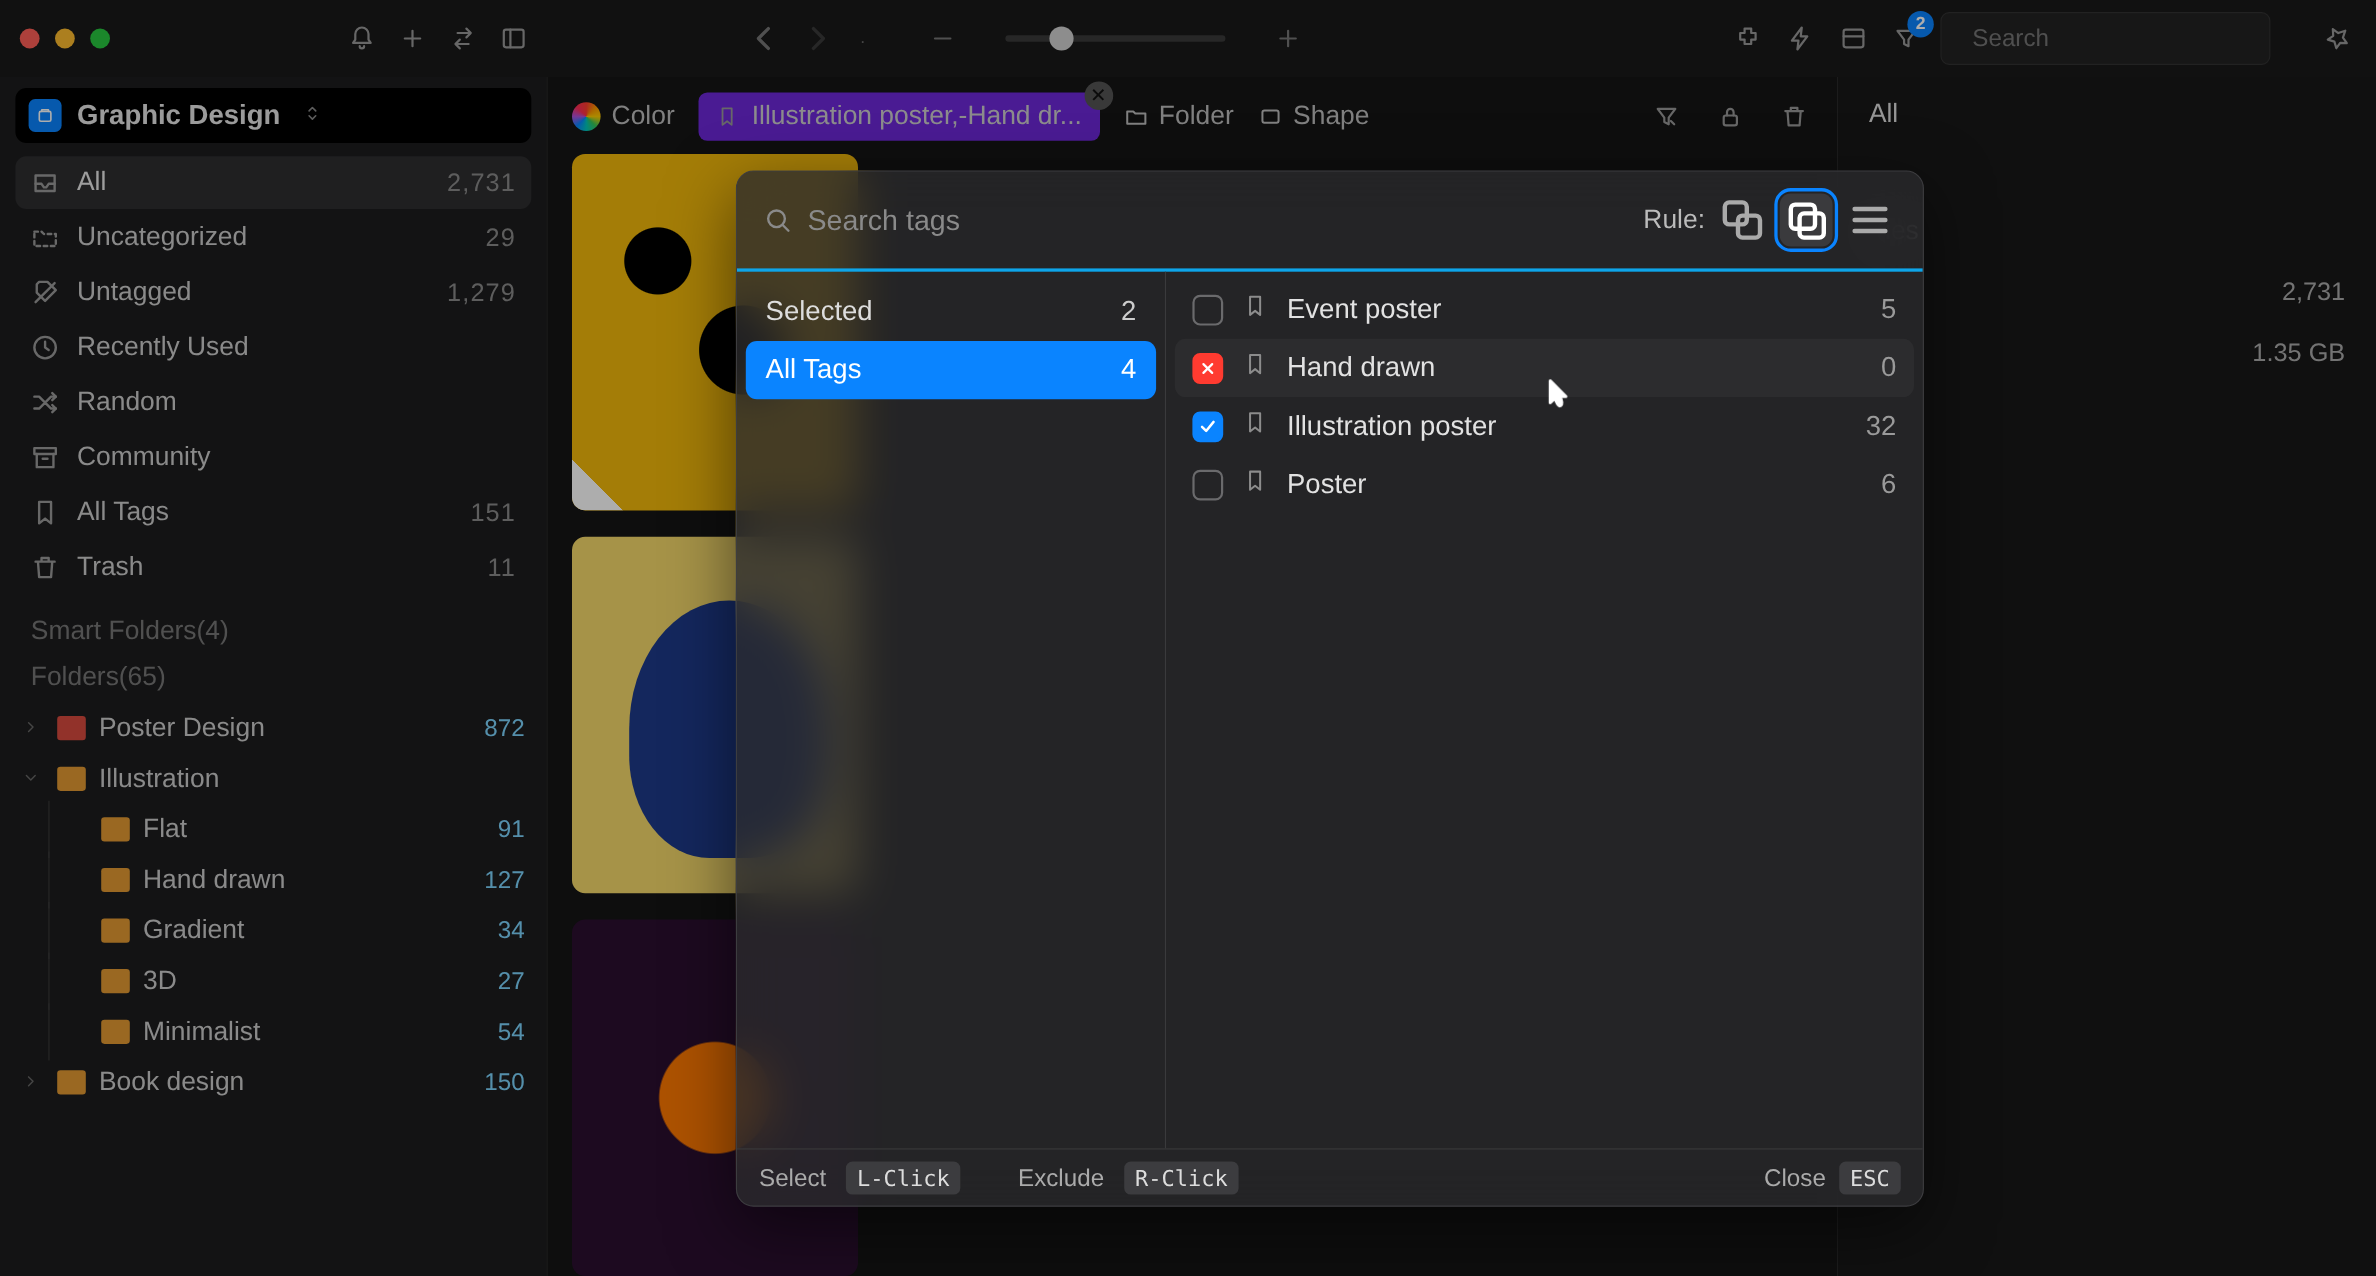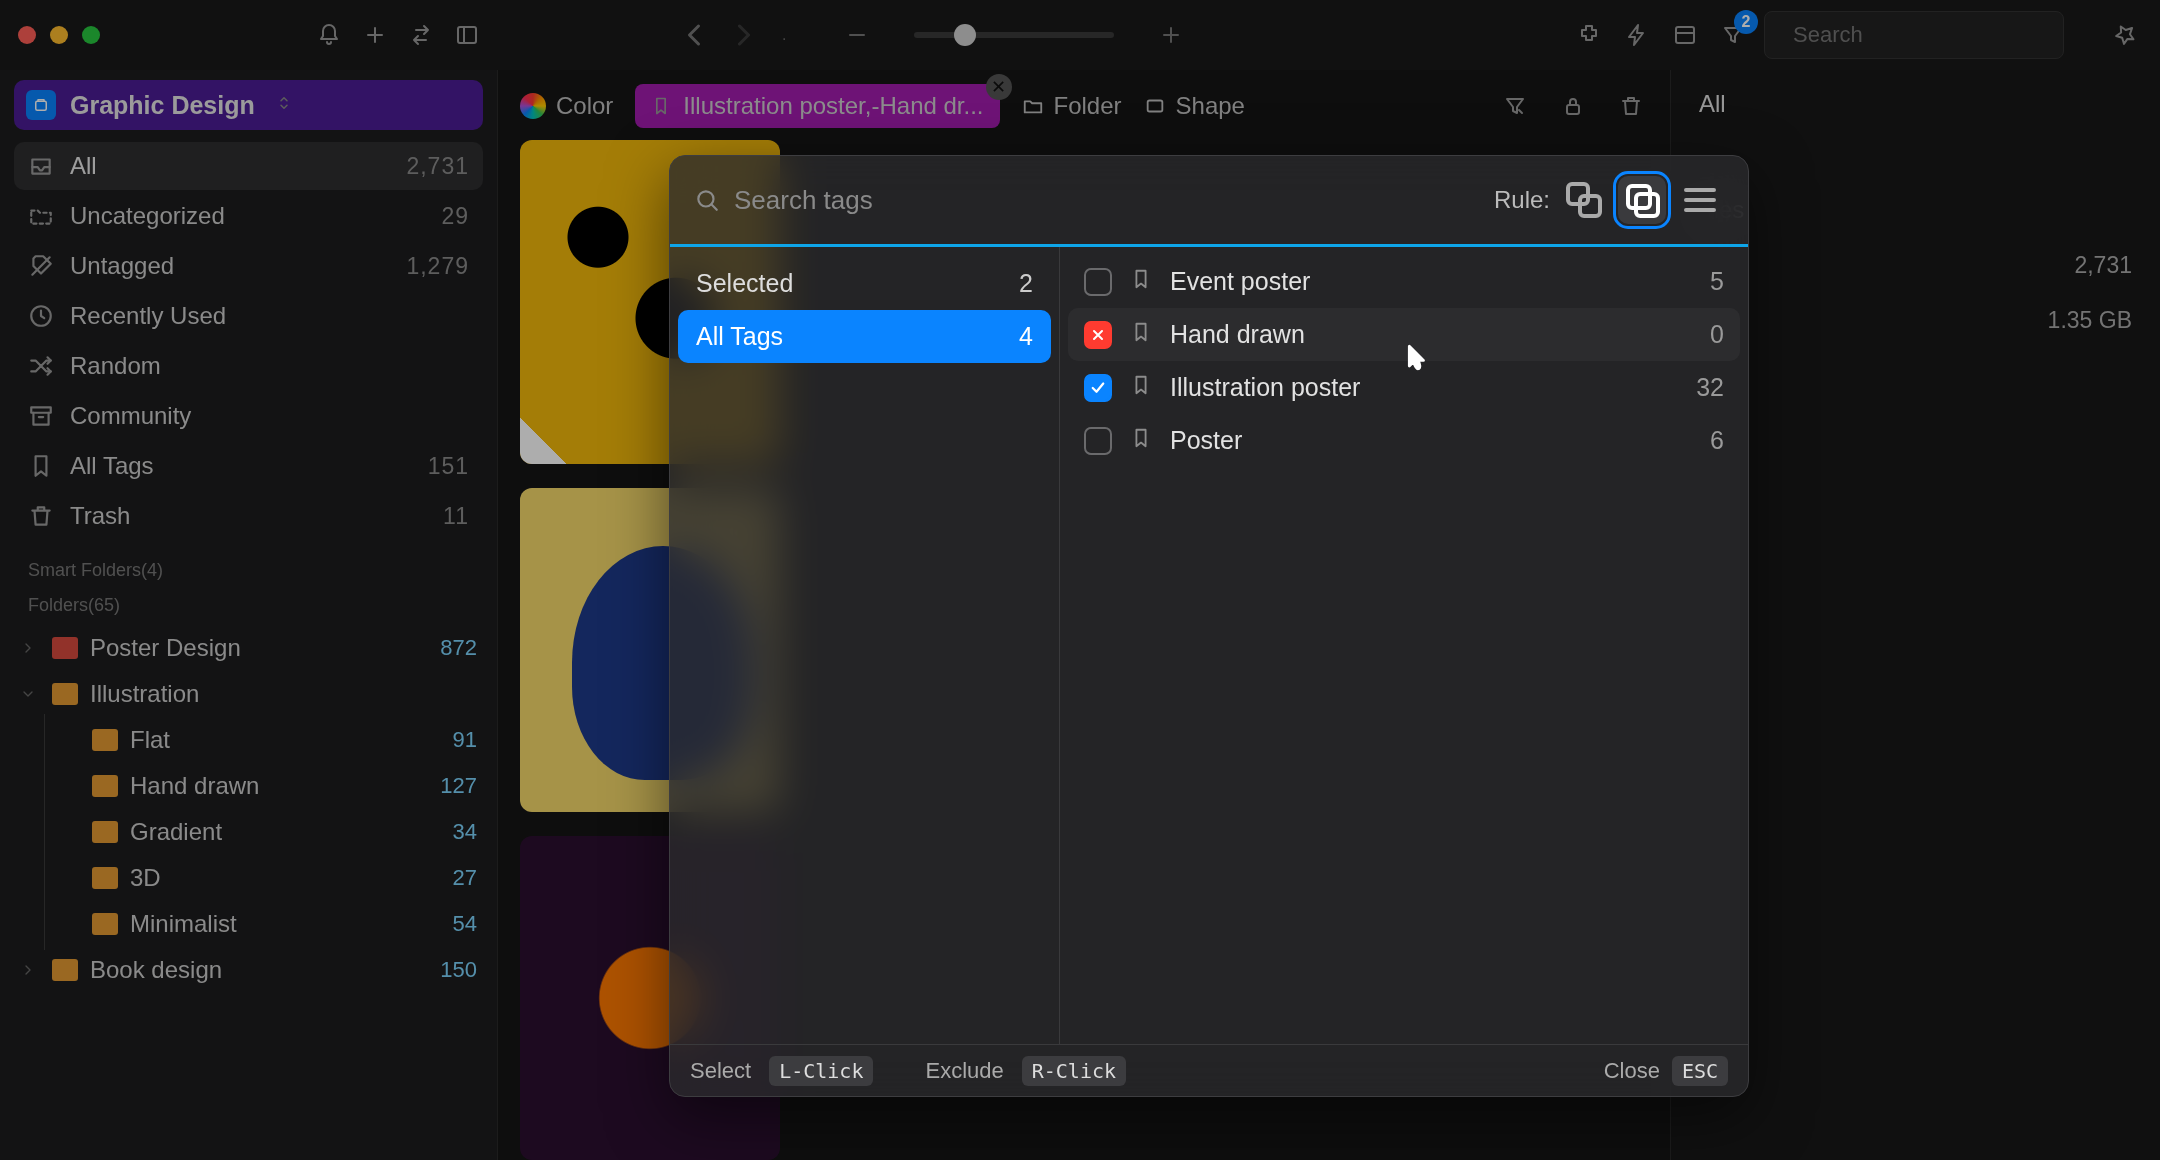--- a/index.html
+++ b/index.html
@@ -53,37 +53,37 @@
 
 
 .app { display:flex; height: calc(1160px - 70px); }
 .sidebar {
   width: 498px; background:#1d1d1e; padding: 10px 14px; border-right:1px solid #2a2a2a;
   display:flex; flex-direction:column; gap: 2px;
 }
 .lib-row {
   display:flex; align-items:center; gap:14px; padding: 10px 12px; border-radius:10px;
 }
-.lib-row.active { background:#4c1d95; }
+.lib-row.active { background:#000000; }
 .lib-icon {
   width:30px; height:30px; background:#0a84ff; border-radius:6px; display:flex; align-items:center; justify-content:center;
 }
 .lib-title { color:#e5e5e5; font-size:25px; font-weight:600; }
 .chev { color:#888; margin-left:6px; }
 
 .side-item {
   display:flex; align-items:center; gap:16px; padding: 10px 14px; border-radius:10px;
   color:#ccc; font-size:24px;
 }
 .side-item .count { margin-left:auto; color:#8a8a8a; font-size:23px; letter-spacing:1px; font-variant-numeric: tabular-nums; }
 .side-item.sel { background:#2e2e30; color:#e8e8e8; }
 .side-icon { width:26px; height:26px; color:#9a9a9a; }
 .side-icon svg { width:26px; height:26px; }
 
-.side-heading { color:#777; font-size:18px; padding: 18px 14px 8px; }
+.side-heading { color:#777; font-size:24px; padding: 18px 14px 8px; }
 
 .folder-row {
   display:flex; align-items:center; gap:12px; padding: 8px 6px; color:#ccc; font-size:24px;
 }
 .folder-row .caret { width:20px; color:#666; }
 .folder-row .ficon { width:26px; height:22px; border-radius:3px; }
 .f-red { background:#d84b3f; }
 .f-orange { background:#e39a33; }
 .folder-row .fname { flex:1; }
 .folder-row .count { color:#7dd3fc; font-size:22px; }
@@ -91,21 +91,21 @@
 .folder-child::before {
   content:""; position:absolute; left:30px; top:-4px; bottom:-4px; width:1px; background:#3a3a3a;
 }
 
 
 .content { flex:1; position:relative; background:#151515; }
 .filter-bar {
   display:flex; align-items:center; gap:22px; padding: 14px 22px; color:#bbb; font-size:24px;
 }
 .filter-pill {
-  display:flex; align-items:center; gap:12px; background:#a21caf; padding:8px 16px; border-radius:8px;
+  display:flex; align-items:center; gap:12px; background:#6d28d9; padding:8px 16px; border-radius:8px;
   color:#cfcfcf; position:relative;
 }
 .pill-close {
   width:26px; height:26px; border-radius:50%; background:#555; color:#111; position:absolute; right:-12px; top:-10px;
   display:flex; align-items:center; justify-content:center; font-size:18px;
 }
 .filter-item { display:flex; align-items:center; gap:10px; color:#bdbdbd; }
 .rainbow {
   width:26px; height:26px; border-radius:50%;
   background: conic-gradient(#ff3b30,#ff9500,#ffcc00,#34c759,#00c7be,#0a84ff,#af52de,#ff2d55,#ff3b30);

